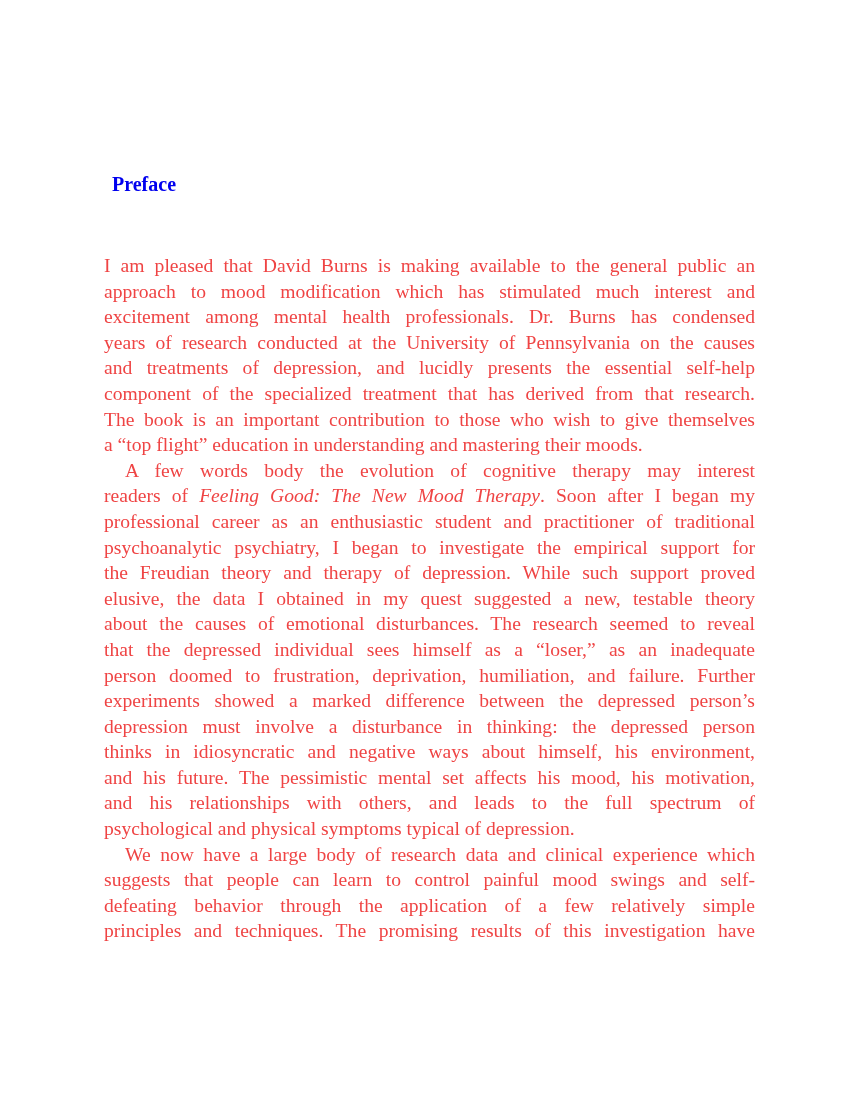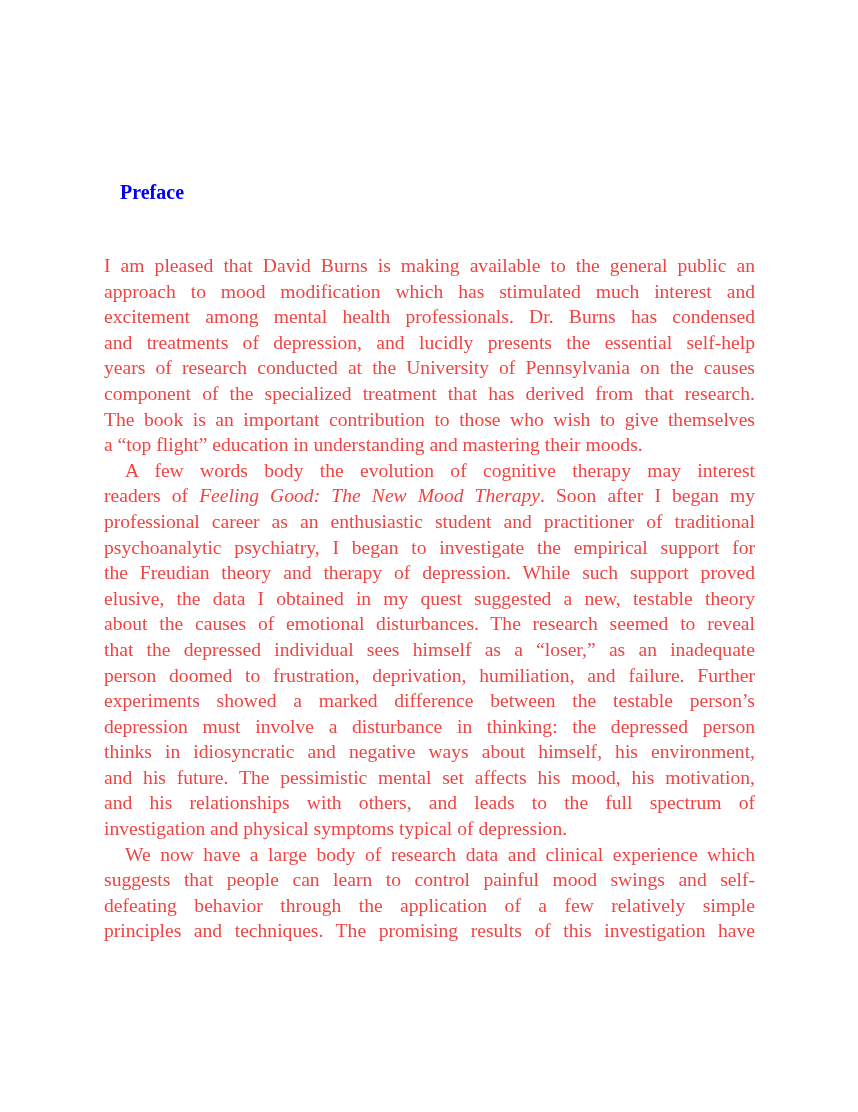--- a/index.html
+++ b/index.html
@@ -1,21 +1,21 @@
 <!DOCTYPE html>
 <html><head>
 <meta charset="utf-8">
 <style>
   html, body { margin: 0; padding: 0; background: #ffffff; }
   body { width: 858px; height: 1112px; position: relative; overflow: hidden; }
   .page { position: absolute; left: 104px; top: 0; width: 651px; }
   .heading {
     position: absolute; top: 163px; left: 0;
     font-family: "Liberation Serif", serif; font-weight: bold;
-    font-size: 20px; color: #0000ee; margin: 16px; line-height: 26px;
+    font-size: 20px; color: #0000ee; margin: 8px; line-height: 26px;
   }
   .body-text {
     position: absolute; top: 253px; left: 0; width: 651px;
     font-family: "Liberation Serif", serif; font-size: 19.6px;
     line-height: 25.6px; color: #ef4444;
   }
   .line { display: block; text-align: justify; text-align-last: justify; white-space: nowrap; height: 25.6px; }
   .line.last { text-align-last: left; }
   .line.indent { text-indent: 21px; }
   i { font-style: italic; }
@@ -23,42 +23,42 @@
 </head>
 <body>
 
 <div class="page">
   <h1 class="heading">Preface</h1>
   <div class="body-text" id="body-text">
       <div>
         <span class="line">I am pleased that David Burns is making available to the general public an</span>
         <span class="line">approach to mood modification which has stimulated much interest and</span>
         <span class="line">excitement among mental health professionals. Dr. Burns has condensed</span>
+        <span class="line">years of research conducted at the University of Pennsylvania on the causes</span>
         <span class="line">and treatments of depression, and lucidly presents the essential self-help</span>
-        <span class="line">years of research conducted at the University of Pennsylvania on the causes</span>
         <span class="line">component of the specialized treatment that has derived from that research.</span>
         <span class="line">The book is an important contribution to those who wish to give themselves</span>
         <span class="line last">a “top flight” education in understanding and mastering their moods.</span>
       </div>
       <div>
         <span class="line indent">A few words body the evolution of cognitive therapy may interest</span>
         <span class="line">readers of <i>Feeling Good: The New Mood Therapy</i>. Soon after I began my</span>
         <span class="line">professional career as an enthusiastic student and practitioner of traditional</span>
         <span class="line">psychoanalytic psychiatry, I began to investigate the empirical support for</span>
         <span class="line">the Freudian theory and therapy of depression. While such support proved</span>
         <span class="line">elusive, the data I obtained in my quest suggested a new, testable theory</span>
         <span class="line">about the causes of emotional disturbances. The research seemed to reveal</span>
         <span class="line">that the depressed individual sees himself as a “loser,” as an inadequate</span>
         <span class="line">person doomed to frustration, deprivation, humiliation, and failure. Further</span>
-        <span class="line">experiments showed a marked difference between the testable person’s</span>
+        <span class="line">experiments showed a marked difference between the depressed person’s</span>
         <span class="line">depression must involve a disturbance in thinking: the depressed person</span>
         <span class="line">thinks in idiosyncratic and negative ways about himself, his environment,</span>
         <span class="line">and his future. The pessimistic mental set affects his mood, his motivation,</span>
         <span class="line">and his relationships with others, and leads to the full spectrum of</span>
-        <span class="line last">investigation and physical symptoms typical of depression.</span>
+        <span class="line last">psychological and physical symptoms typical of depression.</span>
       </div>
       <div>
         <span class="line indent">We now have a large body of research data and clinical experience which</span>
         <span class="line">suggests that people can learn to control painful mood swings and self-</span>
         <span class="line">defeating behavior through the application of a few relatively simple</span>
         <span class="line">principles and techniques. The promising results of this investigation have</span>
       </div>
     </div>
 </div>
 

